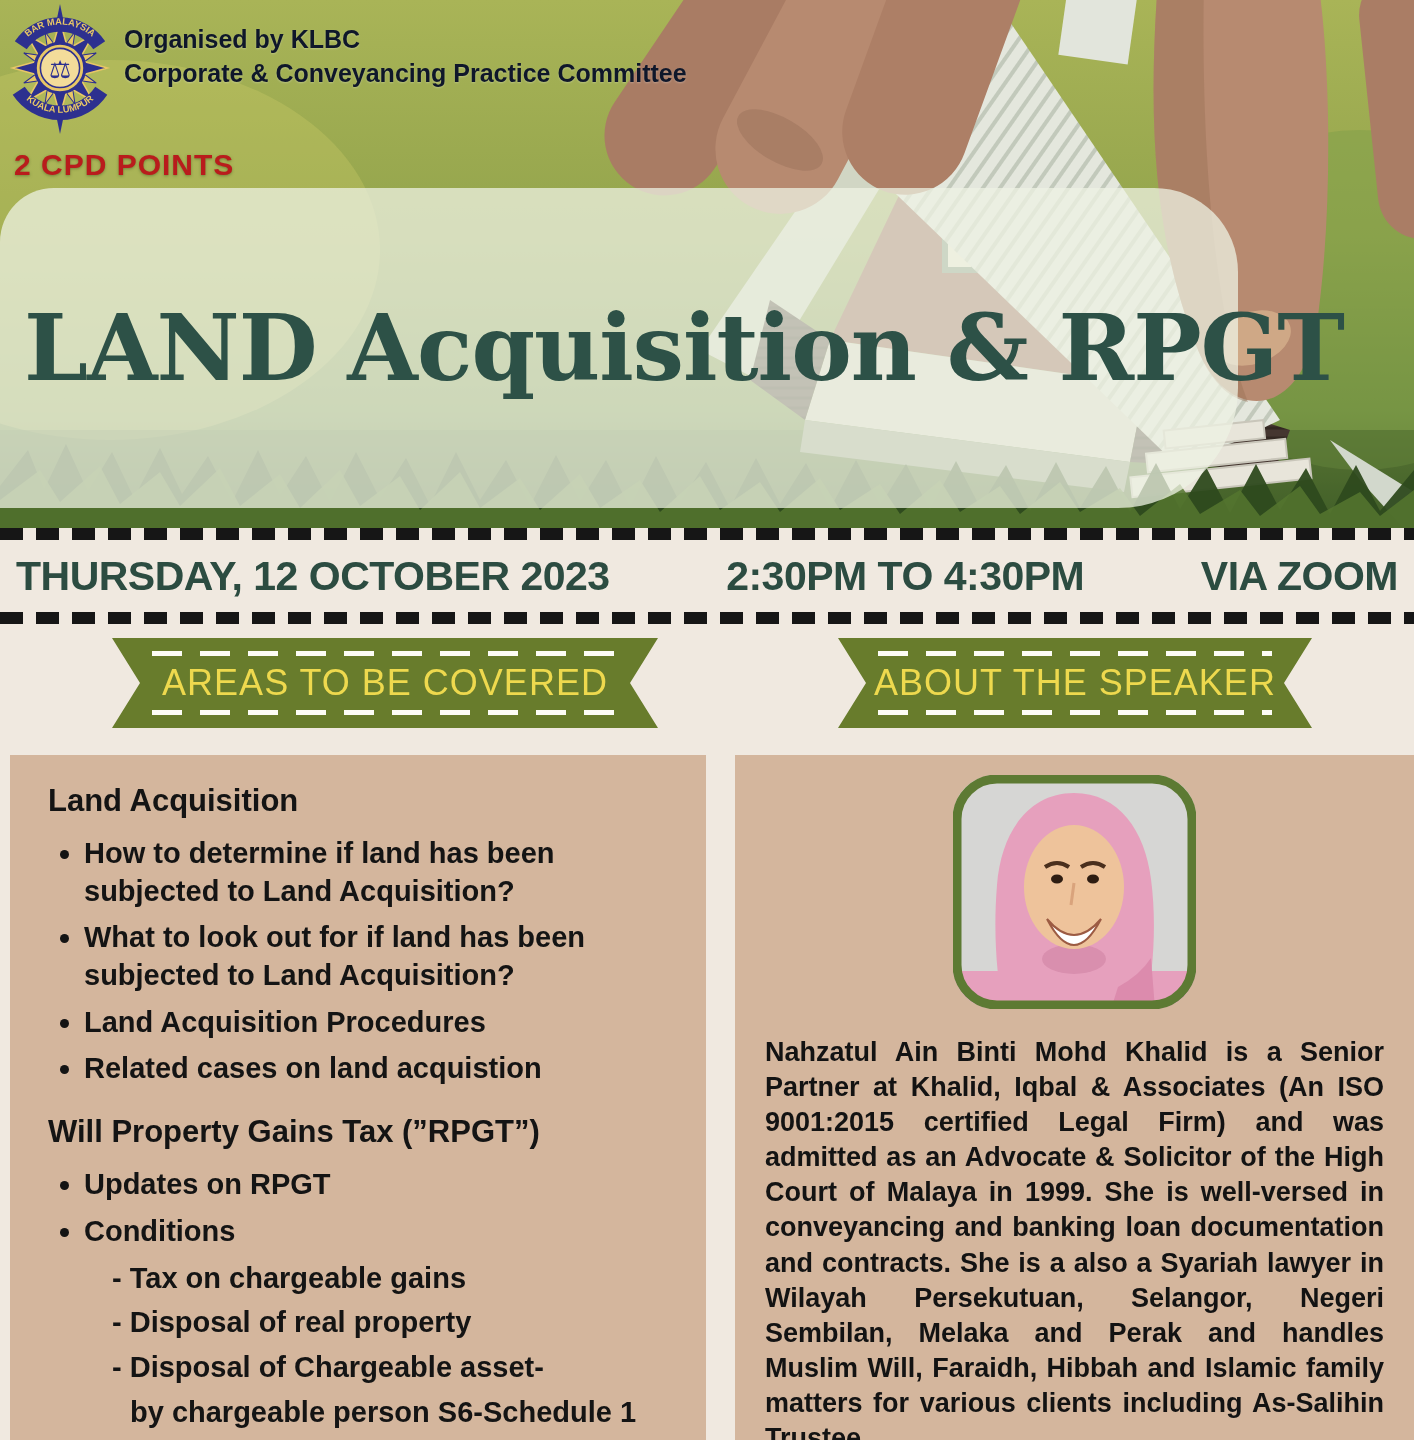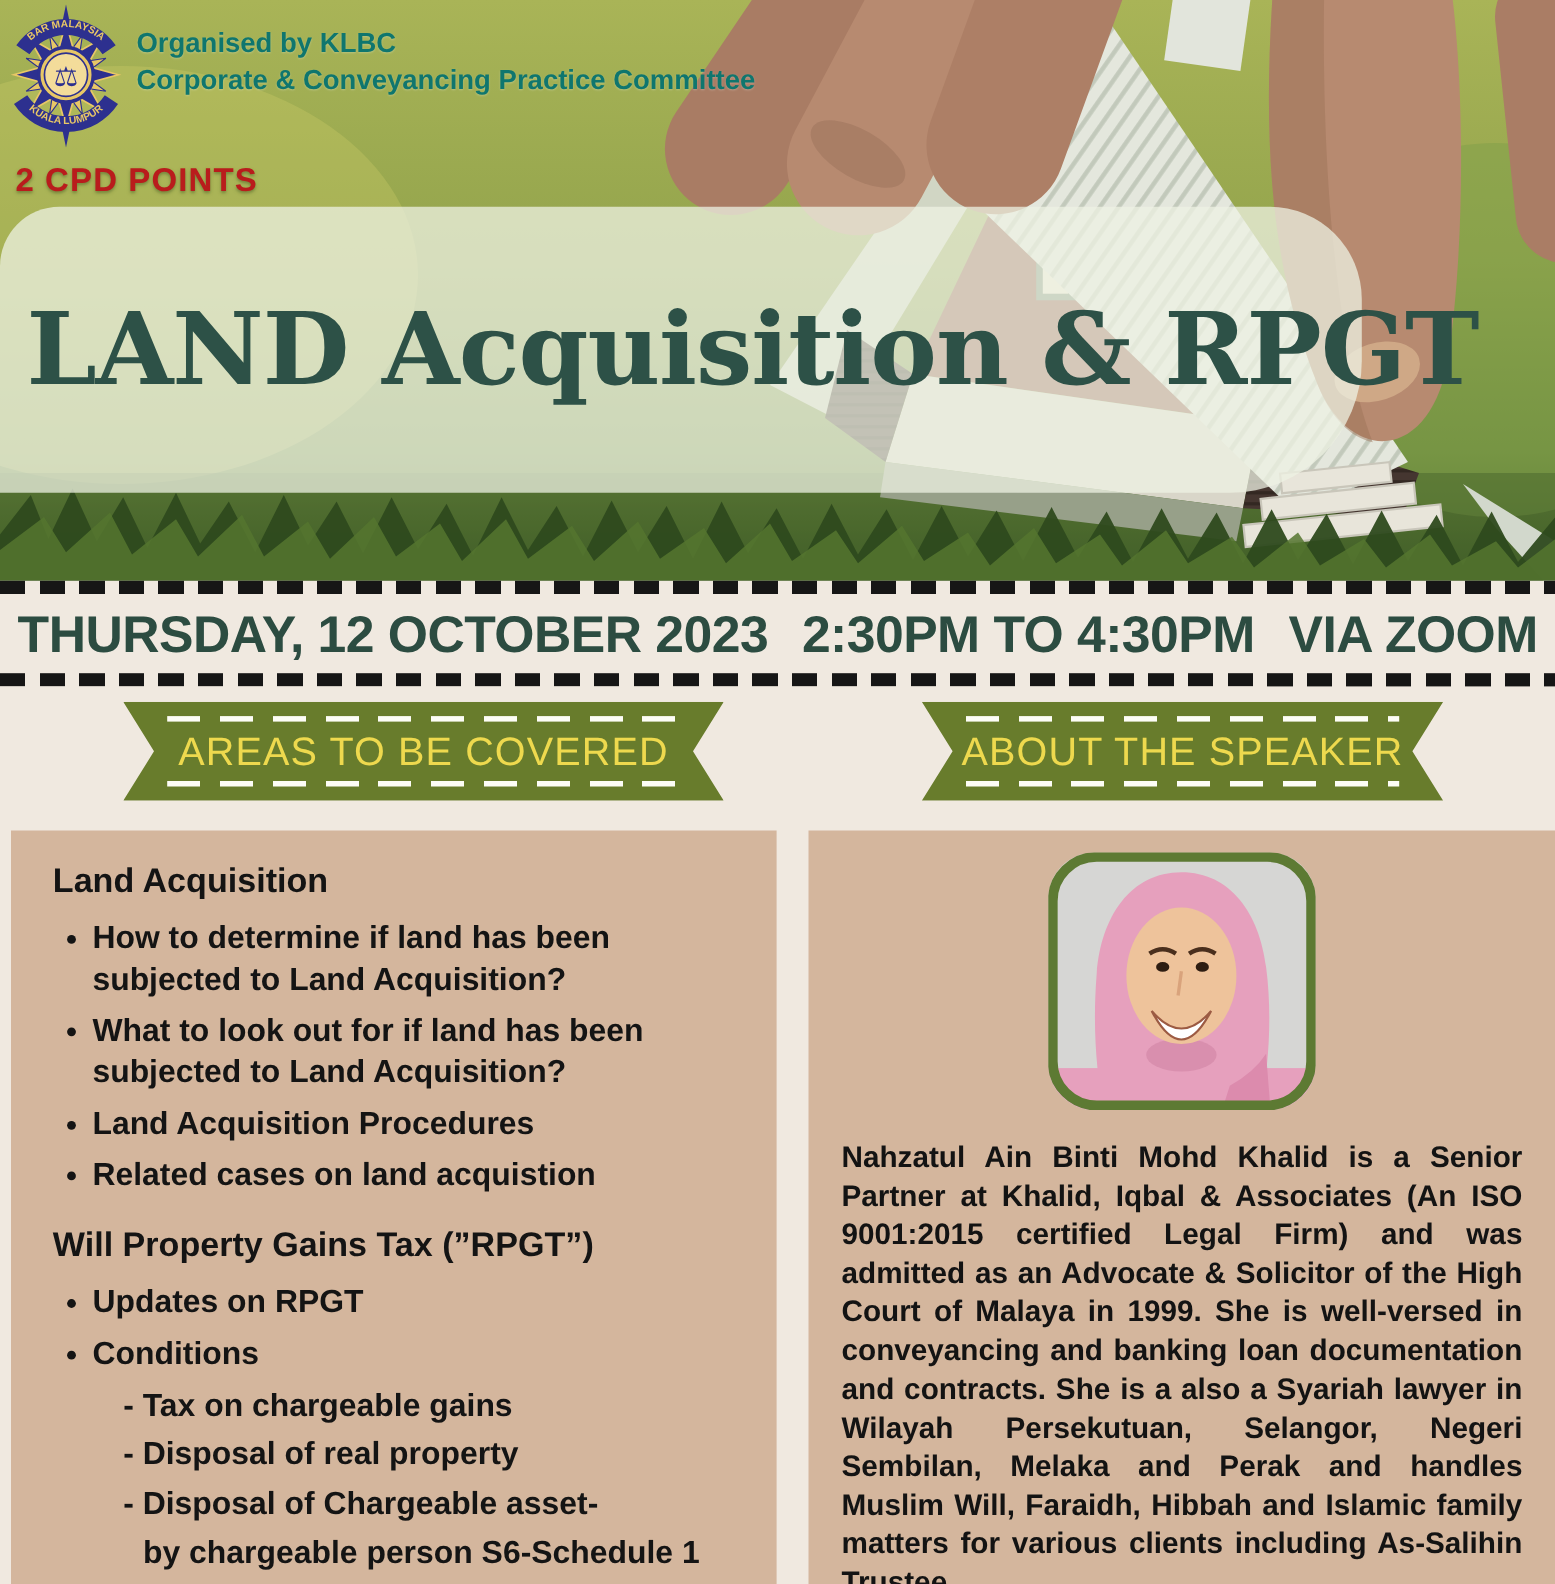--- a/index.html
+++ b/index.html
@@ -3,31 +3,31 @@
 <meta charset="utf-8">
 <style>
   html,body{margin:0;padding:0;}
   body{font-family:"Liberation Sans",sans-serif;background:#f0e9e0;}
   .page{position:relative;width:1414px;height:1440px;overflow:hidden;background:#f0e9e0;}
 
   
   .hero{position:absolute;left:0;top:0;width:1414px;height:528px;overflow:hidden;}
   .hero svg.scene{position:absolute;left:0;top:0;width:100%;height:100%;display:block;}
   .org-row{position:absolute;left:8px;top:4px;display:flex;align-items:flex-start;}
-  .org-text{margin-left:12px;margin-top:18px;font-weight:bold;font-size:25px;line-height:34px;color:#0f766e;text-shadow:0 1px 2px rgba(255,255,255,.25);}
+  .org-text{margin-left:12px;margin-top:18px;font-weight:bold;font-size:25px;line-height:34px;color:#0f172a;text-shadow:0 1px 2px rgba(255,255,255,.25);}
   .cpd{position:absolute;left:14px;top:148px;font-weight:bold;font-size:30px;letter-spacing:1px;color:#b91c1c;text-shadow:0 1px 3px rgba(60,80,30,.5);}
-  .title-band{position:absolute;left:0;top:188px;width:1238px;height:260px;background:rgba(238,242,227,.75);border-radius:54px 84px 120px 0;display:flex;align-items:center;padding-left:24px;box-sizing:border-box;}
+  .title-band{position:absolute;left:0;top:188px;width:1238px;height:320px;background:rgba(238,242,227,.75);border-radius:54px 84px 120px 0;display:flex;align-items:center;padding-left:24px;box-sizing:border-box;}
   .title-band h1{margin:0;font-family:"DejaVu Serif",serif;font-weight:bold;font-size:91px;letter-spacing:-1px;color:#2d5147;white-space:nowrap;}
 
   
   .event-bar{position:absolute;left:0;top:528px;width:1414px;height:96px;background:#f0e9e0;display:flex;align-items:center;justify-content:space-between;padding:0 16px;box-sizing:border-box;}
   .event-bar::before,.event-bar::after{content:"";position:absolute;left:0;right:0;height:12px;background:repeating-linear-gradient(90deg,#161616 0 23px,transparent 23px 36px);}
   .event-bar::before{top:0;}
   .event-bar::after{bottom:0;}
-  .event-item{font-weight:bold;font-size:47px;letter-spacing:-.5px;color:#2c4c41;white-space:nowrap;}
+  .event-item{font-weight:bold;font-size:41px;letter-spacing:-.5px;color:#2c4c41;white-space:nowrap;}
 
   
   .ribbon-zone{position:absolute;left:0;top:624px;width:1150px;height:131px;background:#f0e9e0;}
   .ribbon{position:absolute;top:14px;height:90px;background:#687c2c;clip-path:polygon(0 0,100% 0,calc(100% - 28px) 50%,100% 100%,0 100%,28px 50%);display:flex;align-items:center;justify-content:center;color:#eed94e;font-size:36px;letter-spacing:1px;}
   .ribbon .dashline{position:absolute;left:40px;right:40px;height:5px;background:repeating-linear-gradient(90deg,#fdfdf6 0 30px,transparent 30px 48px);}
   .ribbon .dashline.top{top:13px;}
   .ribbon .dashline.bot{bottom:13px;}
   .ribbon.left{left:112px;width:546px;}
   .ribbon.right{left:838px;width:474px;}
 

